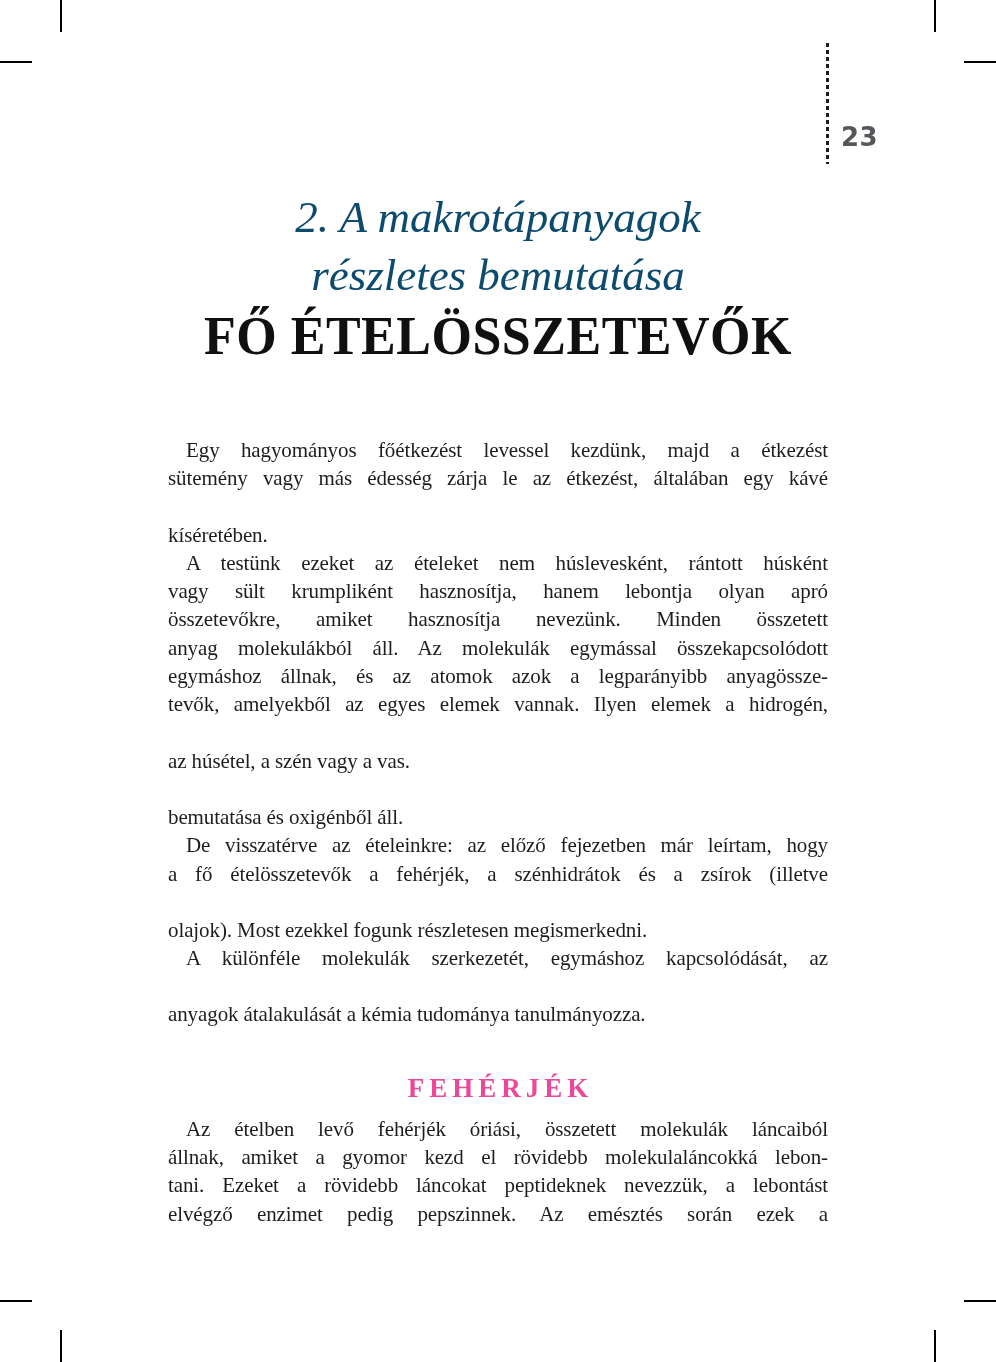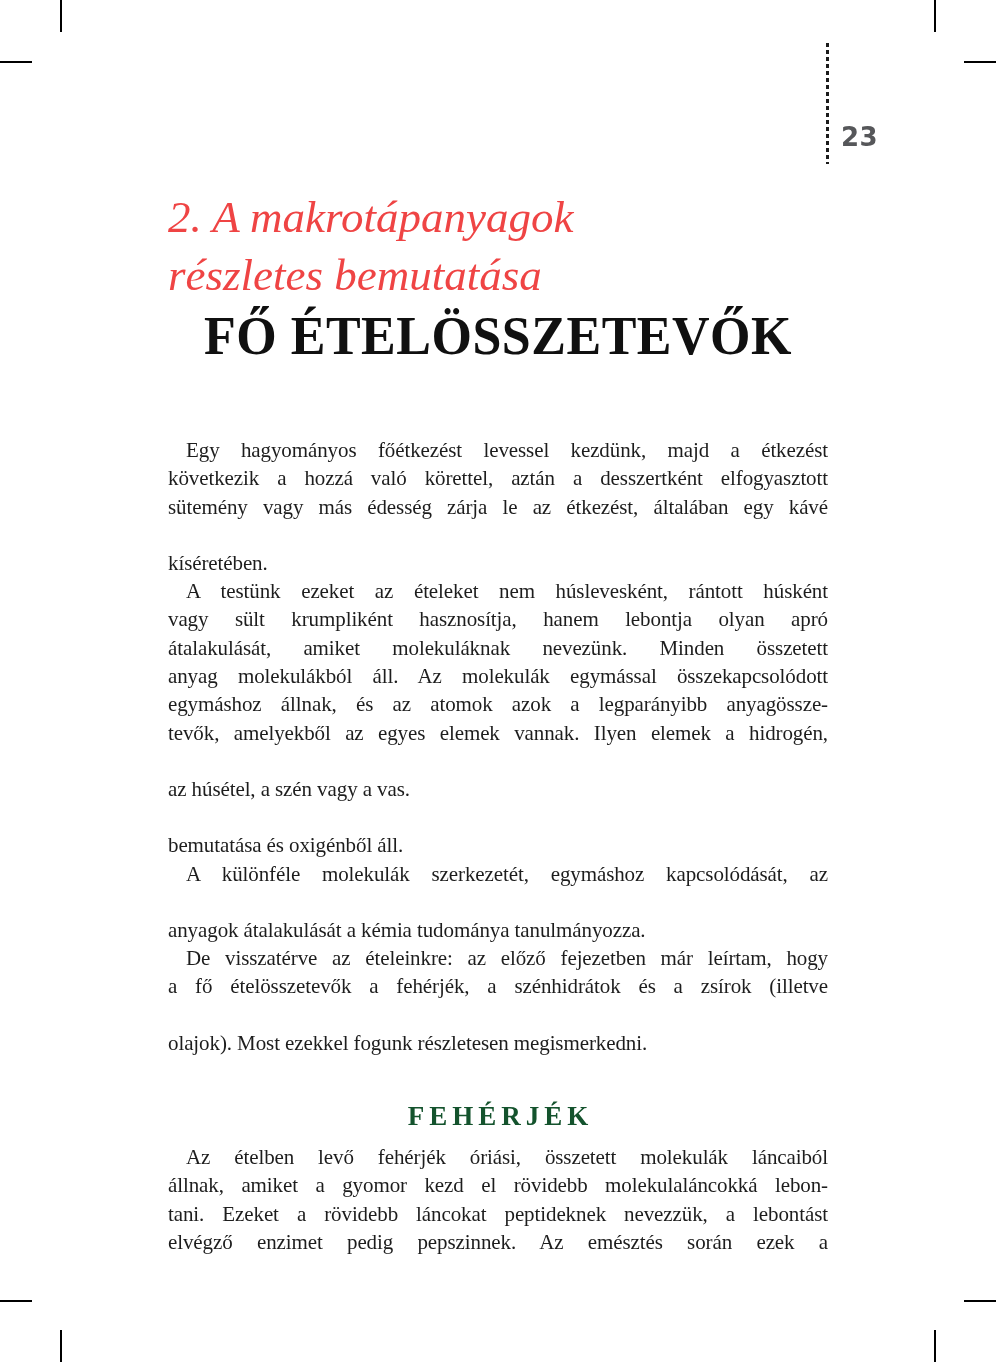--- a/index.html
+++ b/index.html
@@ -55,22 +55,22 @@
     left: 168px;
     top: 188px;
     width: 660px;
     color: #1d1d1d;
   }
   .chapter-title {
     font-style: italic;
     font-weight: 400;
     font-size: 45px;
     line-height: 58px;
-    text-align: left;
-    color: #ef4444;
+    text-align: center;
+    color: #0c4a6e;
   }
   .chapter-heading {
     font-weight: 700;
     font-size: 52px;
     line-height: 64px;
     text-align: center;
     letter-spacing: 0.5px;
     color: #101010;
     transform: scaleY(1.04);
   }
@@ -122,46 +122,45 @@
 
   <div class="column">
     <div class="chapter-title">
       <div>2. A makrotápanyagok</div>
       <div>részletes bemutatása</div>
     </div>
     <div class="chapter-heading" style="color: rgb(16, 16, 16);">FŐ ÉTELÖSSZETEVŐK</div>
     <div class="body-text" id="body-text" style="color: rgb(29, 29, 29);">
         <div class="paragraph">
           <div class="pline first-indent">Egy hagyományos főétkezést levessel kezdünk, majd a étkezést</div>
-          <div class="pline">következik a hozzá való körettel, aztán a desszertként elfogyasztott</div>
           <div class="pline">sütemény vagy más édesség zárja le az étkezést, általában egy kávé</div>
           <div class="pline para-last">kíséretében.</div>
         </div>
         <div class="paragraph">
           <div class="pline first-indent">A testünk ezeket az ételeket nem húslevesként, rántott húsként</div>
           <div class="pline">vagy sült krumpliként hasznosítja, hanem lebontja olyan apró</div>
-          <div class="pline">átalakulását, amiket molekuláknak nevezünk. Minden összetett</div>
+          <div class="pline">összetevőkre, amiket hasznosítja nevezünk. Minden összetett</div>
           <div class="pline">anyag molekulákból áll. Az molekulák egymással összekapcsolódott</div>
           <div class="pline">egymáshoz állnak, és az atomok azok a legparányibb anyagössze-</div>
           <div class="pline">tevők, amelyekből az egyes elemek vannak. Ilyen elemek a hidrogén,</div>
           <div class="pline para-last">az húsétel, a szén vagy a vas.</div>
         </div>
         <div class="paragraph">
           <div class="pline para-last">bemutatása és oxigénből áll.</div>
         </div>
         <div class="paragraph">
-          <div class="pline first-indent">A különféle molekulák szerkezetét, egymáshoz kapcsolódását, az</div>
-          <div class="pline para-last">anyagok átalakulását a kémia tudománya tanulmányozza.</div>
-        </div>
-        <div class="paragraph">
           <div class="pline first-indent">De visszatérve az ételeinkre: az előző fejezetben már leírtam, hogy</div>
           <div class="pline">a fő ételösszetevők a fehérjék, a szénhidrátok és a zsírok (illetve</div>
           <div class="pline para-last">olajok). Most ezekkel fogunk részletesen megismerkedni.</div>
         </div>
-        <div class="section-heading" style="color: #14532d;">FEHÉRJÉK</div>
+        <div class="paragraph">
+          <div class="pline first-indent">A különféle molekulák szerkezetét, egymáshoz kapcsolódását, az</div>
+          <div class="pline para-last">anyagok átalakulását a kémia tudománya tanulmányozza.</div>
+        </div>
+        <div class="section-heading" style="color: #ec4899;">FEHÉRJÉK</div>
         <div class="paragraph">
           <div class="pline first-indent">Az ételben levő fehérjék óriási, összetett molekulák láncaiból</div>
           <div class="pline">állnak, amiket a gyomor kezd el rövidebb molekulaláncokká lebon-</div>
           <div class="pline">tani. Ezeket a rövidebb láncokat peptideknek nevezzük, a lebontást</div>
           <div class="pline">elvégző enzimet pedig pepszinnek. Az emésztés során ezek a</div>
         </div>
       </div>
   </div>
 
 </div>

